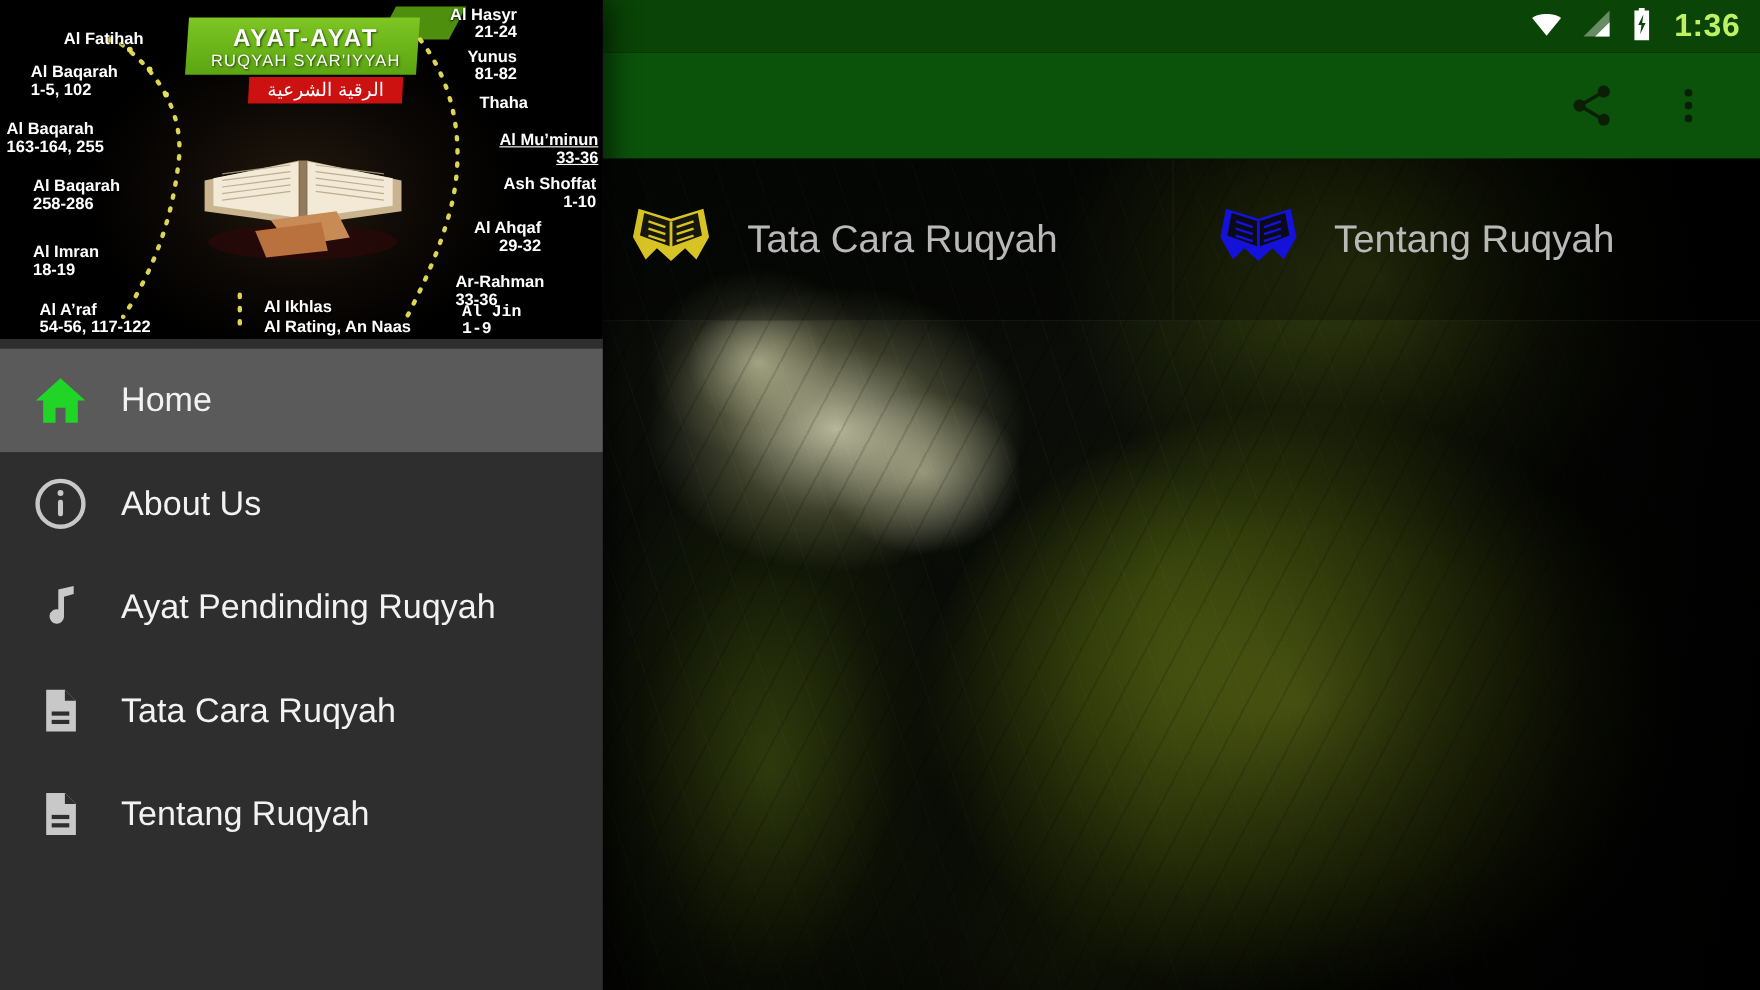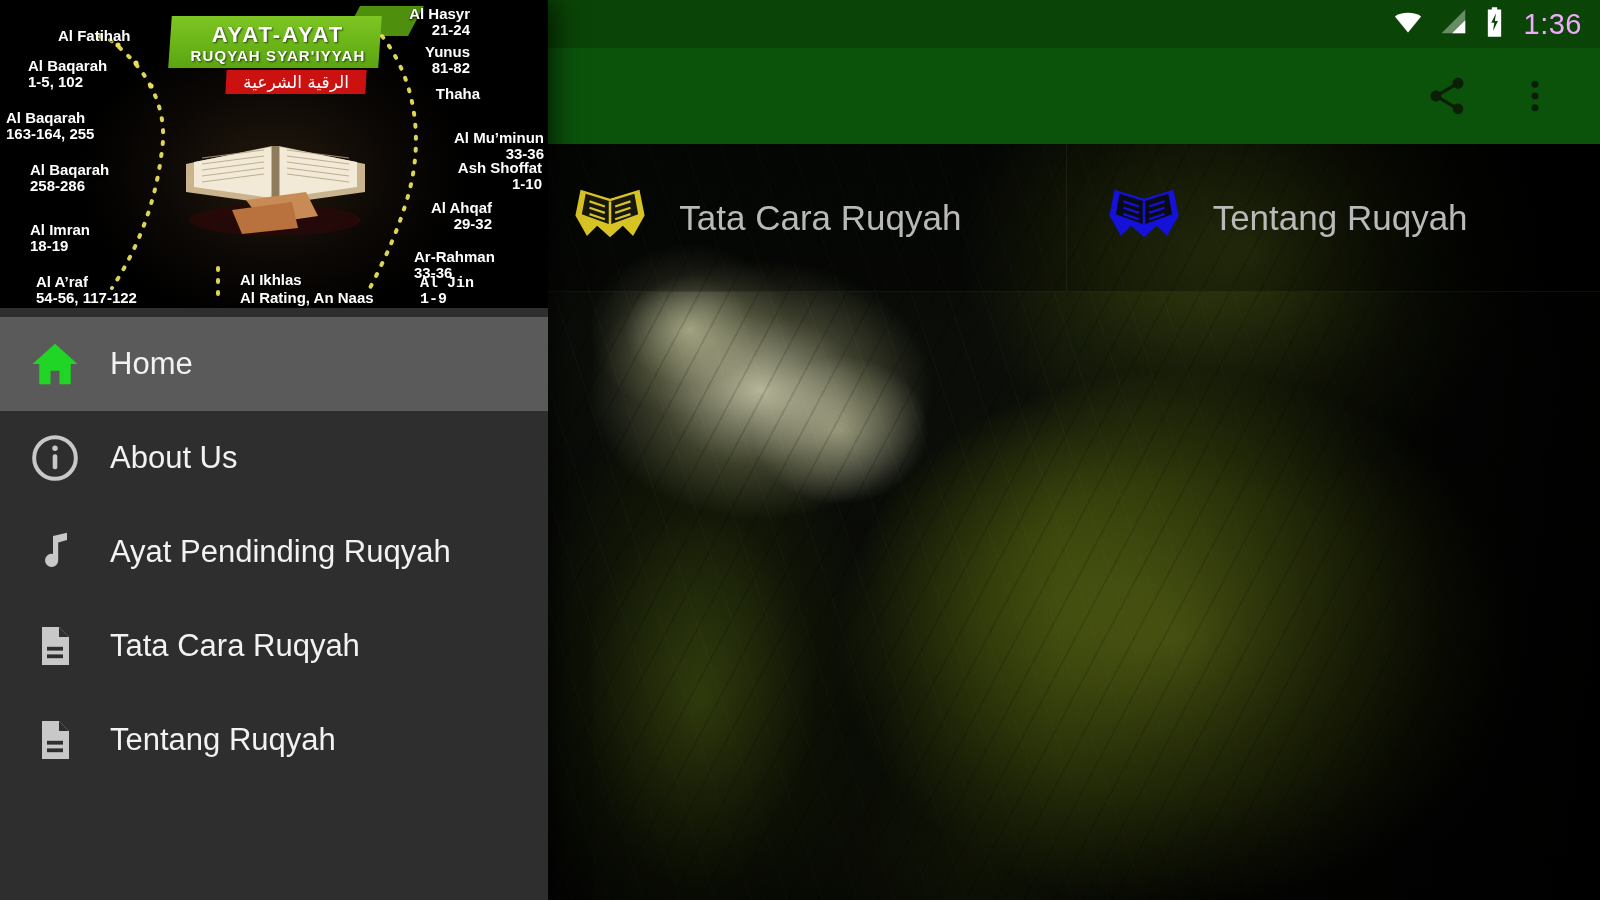--- a/index.html
+++ b/index.html
@@ -63,21 +63,21 @@
     position: absolute; left: 0; top: 0;
     width: 1600px; height: 48px;
     background: #0a4406;
     display: flex; align-items: center;
     padding: 0 18px 0 10px;
     z-index: 40;
   }
   #status-left { display: flex; align-items: center; gap: 10px; flex: 1; }
   #status-right { display: flex; align-items: center; gap: 14px; }
   .status-clock {
-    color: #f0abfc; font-size: 29px; font-weight: 400;
+    color: #bef264; font-size: 29px; font-weight: 700;
     letter-spacing: .5px; margin-left: 4px;
   }
 
   
   #app-bar {
     position: absolute; left: 0; top: 48px;
     width: 1600px; height: 96px;
     background: #0b530b;
     display: flex; align-items: center;
     justify-content: flex-end;
@@ -157,21 +157,21 @@
   #banner-title-1 {
     position: absolute; left: 178px; top: 22px;
     width: 200px; text-align: center;
     color: #ffffff; font-weight: 700; font-size: 22px;
     letter-spacing: 2px;
     text-shadow: 1px 1px 2px rgba(0,0,0,.65);
   }
   #banner-title-2 {
     position: absolute; left: 178px; top: 47px;
     width: 200px; text-align: center;
-    color: #ffffff; font-weight: 700; font-size: 15px;
+    color: #ffffff; font-weight: 400; font-size: 15px;
     letter-spacing: 1.1px;
     text-shadow: 1px 1px 2px rgba(0,0,0,.65);
   }
   #banner-red {
     position: absolute; left: 226px; top: 70px;
     width: 140px; height: 24px;
     background: #cc1111;
     transform: skewX(-3deg);
   }
   #banner-arabic {
@@ -383,21 +383,21 @@
       <div class="hdr-label" style="left:58px; top:28px;">Al Fatihah</div>
       <div class="hdr-label" style="left:28px; top:58px;">Al Baqarah<br>1-5, 102</div>
       <div class="hdr-label" style="left:6px;  top:110px;">Al Baqarah<br>163-164, 255</div>
       <div class="hdr-label" style="left:30px; top:162px;">Al Baqarah<br>258-286</div>
       <div class="hdr-label" style="left:30px; top:222px;">Al Imran<br>18-19</div>
       <div class="hdr-label" style="left:36px; top:274px;">Al A’raf<br>54-56, 117-122</div>
 
       <div class="hdr-label r" style="right:78px; top:6px;">Al Hasyr<br>21-24</div>
       <div class="hdr-label r" style="right:78px; top:44px;">Yunus<br>81-82</div>
       <div class="hdr-label r" style="right:68px; top:86px;">Thaha</div>
-      <div class="hdr-label r" style="right:4px;  top:130px;">Al Mu’minun<br>33-36</div>
+      <div class="hdr-label r" style="right:4px;  top:120px;text-decoration:underline;">Al Mu’minun<br>33-36</div>
       <div class="hdr-label r" style="right:6px;  top:160px;">Ash Shoffat<br>1-10</div>
       <div class="hdr-label r" style="right:56px; top:200px;">Al Ahqaf<br>29-32</div>
       <div class="hdr-label" style="left:414px;  top:249px;">Ar-Rahman<br>33-36</div>
       <div class="hdr-label" style="left:420px;  top:276px;font-family:Liberation Mono, monospace;">Al Jin<br>1-9</div>
 
       <div class="hdr-label" style="left:240px; top:272px;">Al Ikhlas</div>
       <div class="hdr-label" style="left:240px; top:290px;">Al Rating, An Naas</div>
     </div>
 
     <div class="drawer-gap"></div>

